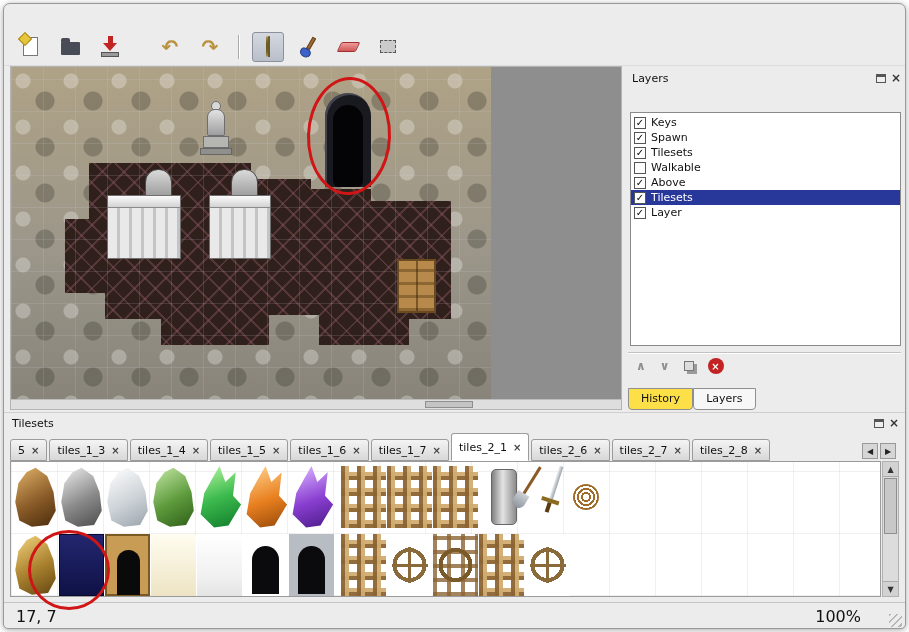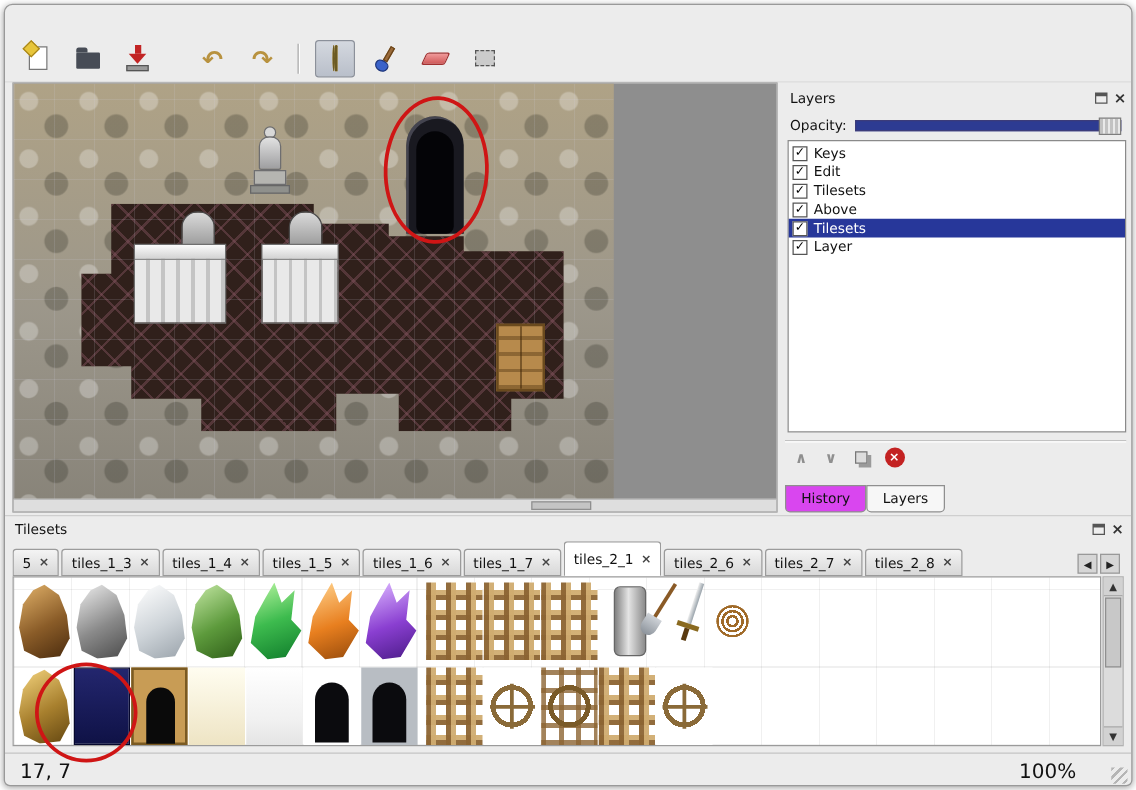--- a/index.html
+++ b/index.html
@@ -82,21 +82,21 @@
 .layer-row{display:flex;align-items:center;height:15px;gap:5px;padding-left:3px}
 .layer-row.sel{background:#27379a;color:#fff}
 .cb{width:12px;height:12px;background:#fff;border:1px solid #555;display:flex;align-items:center;justify-content:center;flex:none}
 .cb i{font-style:normal;font-size:10px;line-height:1;color:#000}
 .lgroove{position:absolute;left:4px;right:4px;top:286px;height:2px;border-top:1px solid #c2c2c2;border-bottom:1px solid #fff}
 .lbtns{position:absolute;left:12px;top:292px;display:flex;gap:14px;align-items:center}
 .chev{font-size:12px;font-weight:bold;color:#8f8f8f;line-height:1}
 .copyic{width:10px;height:10px;border:1px solid #777;background:#ddd;box-shadow:3px 3px 0 0 #9a9a9a;display:inline-block}
 .delbtn{width:16px;height:16px;border-radius:50%;background:#c32222;color:#fff;display:flex;align-items:center;justify-content:center;font-size:10px;font-weight:bold}
 .bottom-tabs{position:absolute;left:4px;bottom:0;display:flex}
-.btab{padding:3px 12px 4px;border:1px solid #8f8f8f;background:#d946ef;border-radius:0 0 4px 4px;font-size:11px}
+.btab{padding:3px 12px 4px;border:1px solid #8f8f8f;background:#fde047;border-radius:0 0 4px 4px;font-size:11px}
 .btab.active{background:#f7f7f7}
 
 
 .tilesets-panel{position:absolute;left:0;top:408px;width:100%;height:190px;border-top:1px solid #cfcfcf;font-size:11px}
 .ts-titlerow{position:absolute;left:8px;top:3px;right:6px;height:14px;display:flex;align-items:center}
 .ts-tabbar{position:absolute;left:6px;top:19px;right:46px;height:29px;display:flex;gap:2px;overflow:hidden;align-items:flex-end}
 .ttab{display:flex;align-items:center;gap:6px;padding:0 7px;background:linear-gradient(#f4f4f4,#d8d8d8);border:1px solid #9b9b9b;border-radius:3px 3px 0 0;height:22px;white-space:nowrap}
 .ttab.active{background:#fff;height:28px;z-index:3;border-bottom-color:#fff}
 .tclose{font-size:10px;color:#444;font-weight:bold}
 .tarrow{position:absolute;top:30px;width:16px;height:16px;background:#d6d6d6;border:1px solid #999;font-size:8px;color:#222;display:flex;align-items:center;justify-content:center}
@@ -237,45 +237,45 @@
   </div>
 
   <div class="layers-panel">
     <div class="ptitle-row">
       <span class="ptitle">Layers</span>
       <span class="pticons">
         <span class="ricon"></span>
         <span class="xicon">×</span>
       </span>
     </div>
-    <div class="opacity-row">
-      <span class="op-label">Opacity:</span>
-      <span class="slider-track">
-          <span class="slider-handle"></span>
-        </span>
-    </div>
 
     <div class="layer-list">
       <div class="layer-row">
         <span class="cb">
             <i>✓</i>
           </span>
         <span>Keys</span>
       </div>
       <div class="layer-row">
         <span class="cb">
             <i>✓</i>
           </span>
-        <span>Edit</span>
+        <span>Spawn</span>
       </div>
       <div class="layer-row">
         <span class="cb">
             <i>✓</i>
           </span>
         <span>Tilesets</span>
+      </div>
+      <div class="layer-row">
+        <span class="cb">
+            <i></i>
+          </span>
+        <span>Walkable</span>
       </div>
       <div class="layer-row">
         <span class="cb">
             <i>✓</i>
           </span>
         <span>Above</span>
       </div>
       <div class="layer-row sel">
         <span class="cb">
             <i>✓</i>

